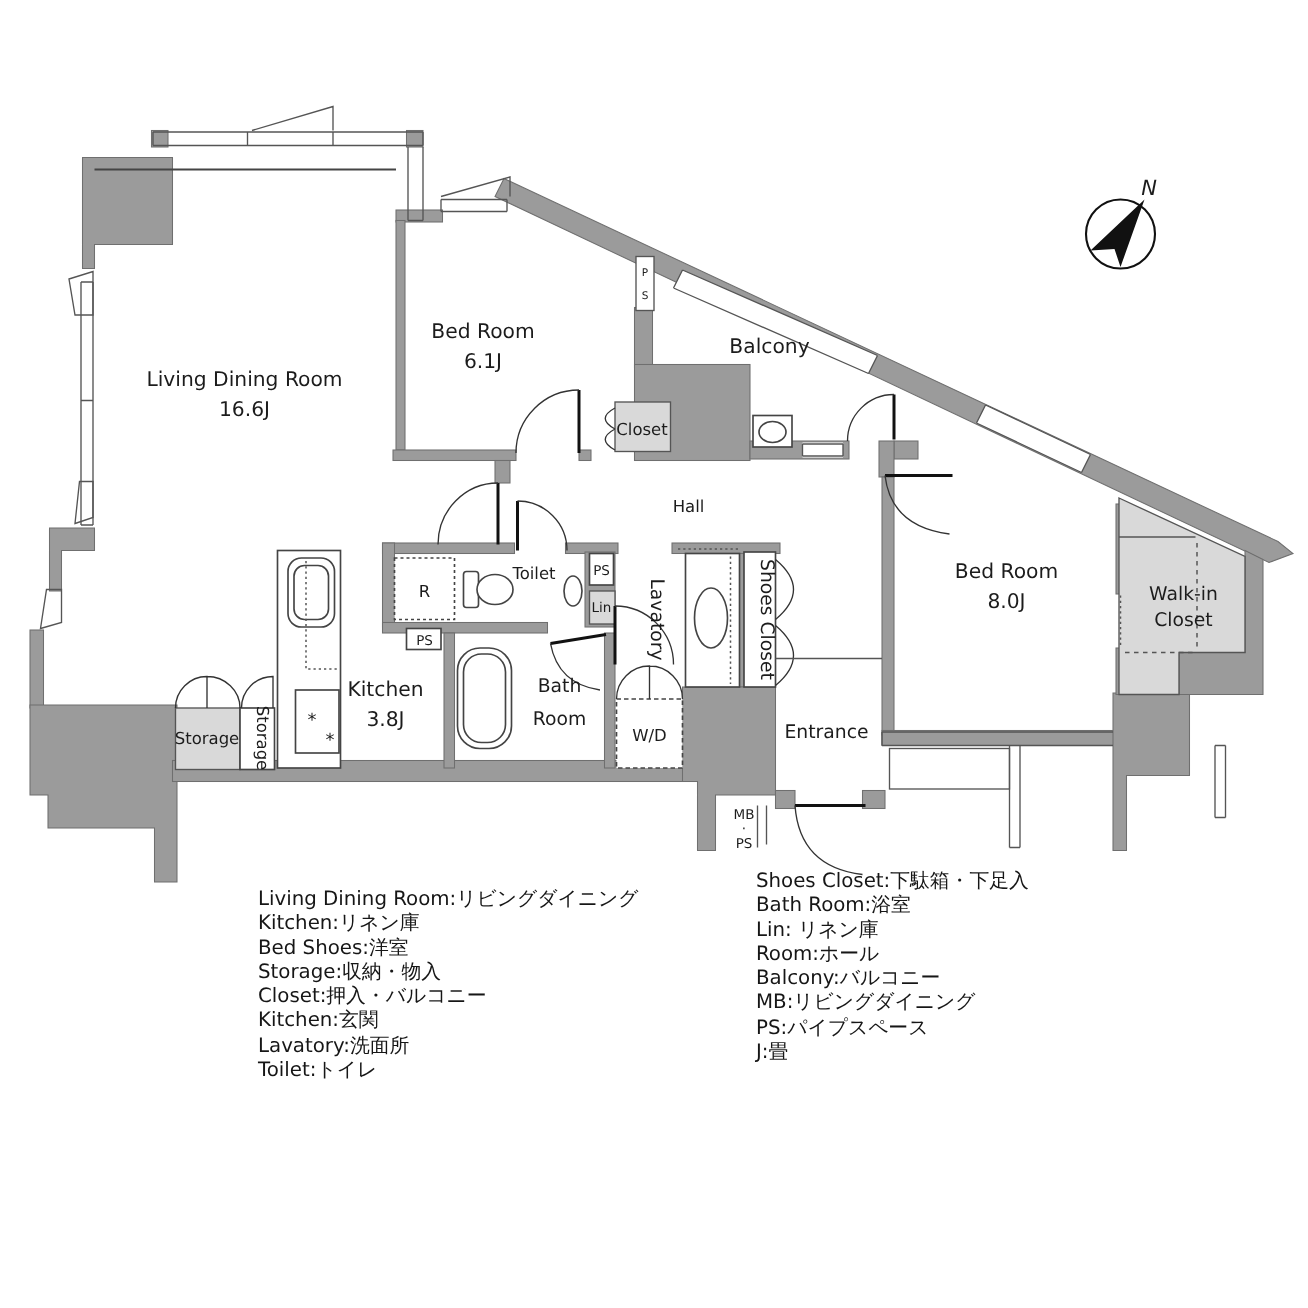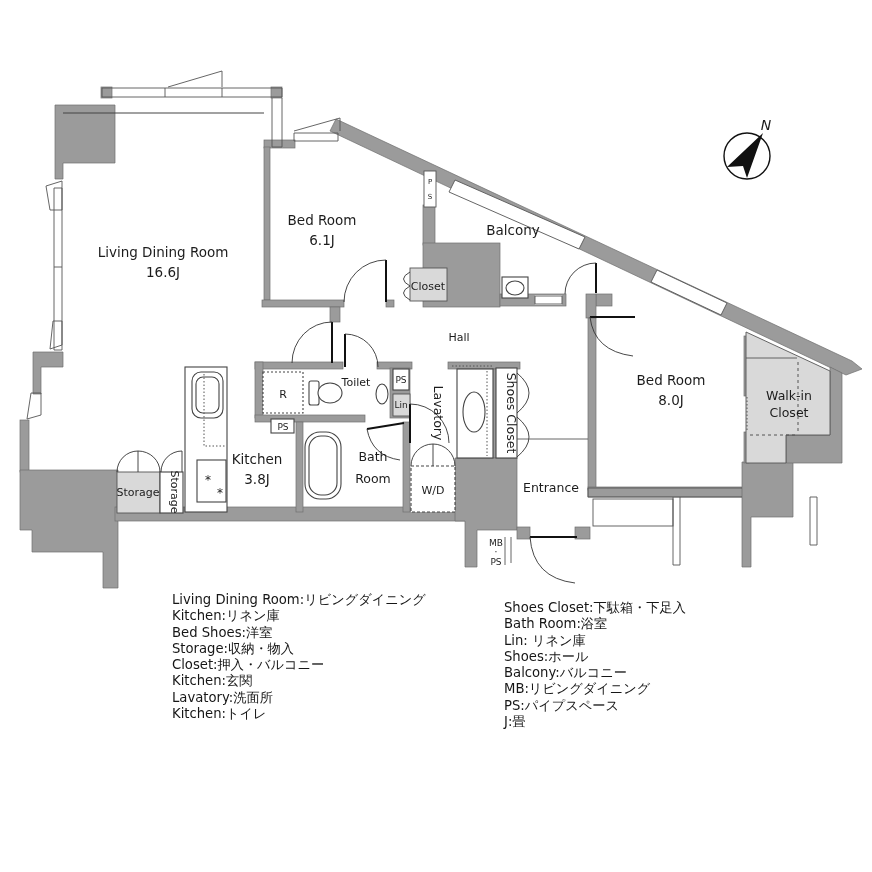--- a/index.html
+++ b/index.html
@@ -16,21 +16,21 @@
   .arc{fill:none;stroke:#333;stroke-width:.9;}
   .dash{fill:none;stroke:#555;stroke-width:1;stroke-dasharray:3 3;}
   .dot{fill:none;stroke:#555;stroke-width:1;stroke-dasharray:1.5 2;}
   .t-big{font-size:13.5px;}
   .t-mid{font-size:12.5px;}
   .t-sm{font-size:11px;}
   .t-xs{font-size:9px;}
   .t-tiny{font-size:7px;}
   .legend{position:absolute;color:#161616;font-size:13.2px;line-height:16.3px;white-space:nowrap;}
   #legend-left{left:172px;top:592px;}
-  #legend-right{left:504px;top:600px;}
+  #legend-right{left:504px;top:580px;}
 </style>
 </head>
 <body>
 
 <div id="stage">
   <svg width="872" height="872" viewBox="0 0 872 872">
 
     <g>
 
       <path class="wall" d="M55,105 h60 v58 h-52 v16 h-8 Z"></path>
@@ -265,25 +265,25 @@
   </svg>
 
   <div id="legend-left" class="legend">
     <div>Living Dining Room:リビングダイニング</div>
     <div>Kitchen:リネン庫</div>
     <div>Bed Shoes:洋室</div>
     <div>Storage:収納・物入</div>
     <div>Closet:押入・バルコニー</div>
     <div>Kitchen:玄関</div>
     <div>Lavatory:洗面所</div>
-    <div>Kitchen:トイレ</div>
+    <div>Toilet:トイレ</div>
   </div>
   <div id="legend-right" class="legend">
     <div>Shoes Closet:下駄箱・下足入</div>
     <div>Bath Room:浴室</div>
     <div>Lin: リネン庫</div>
-    <div>Shoes:ホール</div>
+    <div>Room:ホール</div>
     <div>Balcony:バルコニー</div>
     <div>MB:リビングダイニング</div>
     <div>PS:パイプスペース</div>
     <div>J:畳</div>
   </div>
 </div>
 
 </body></html>

